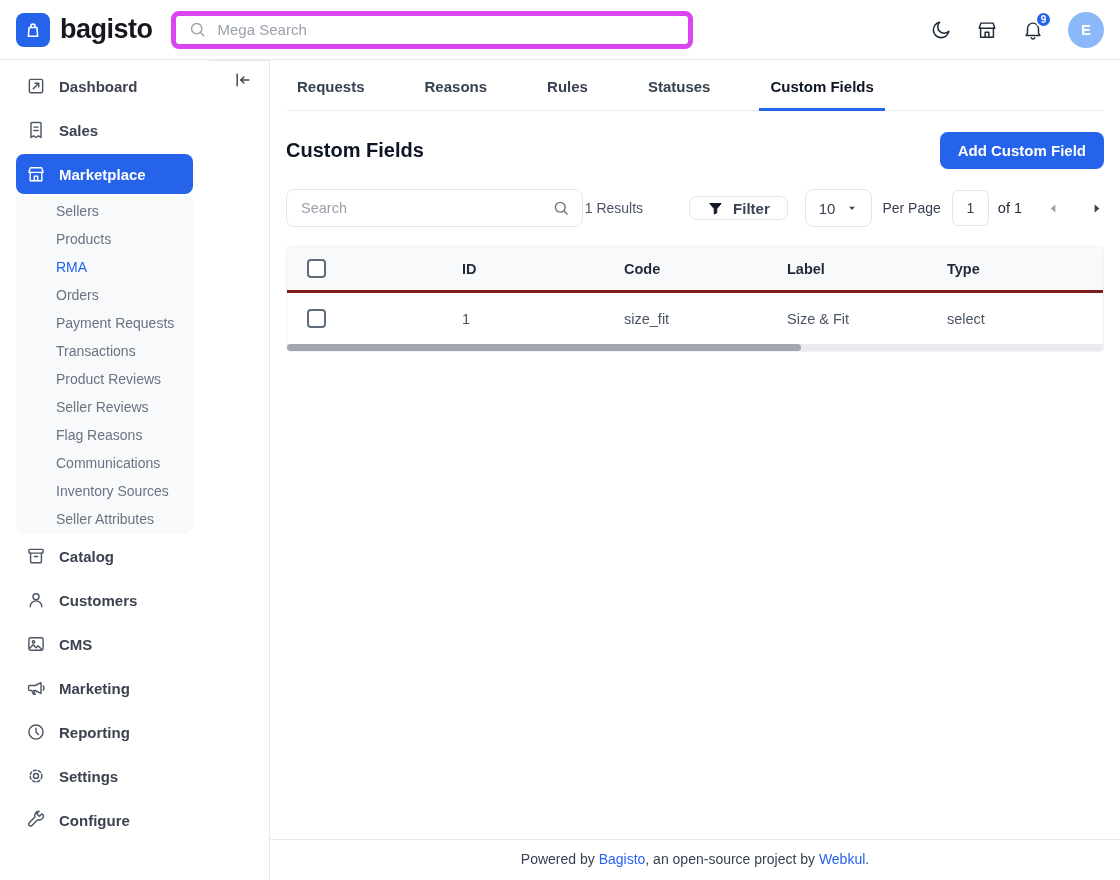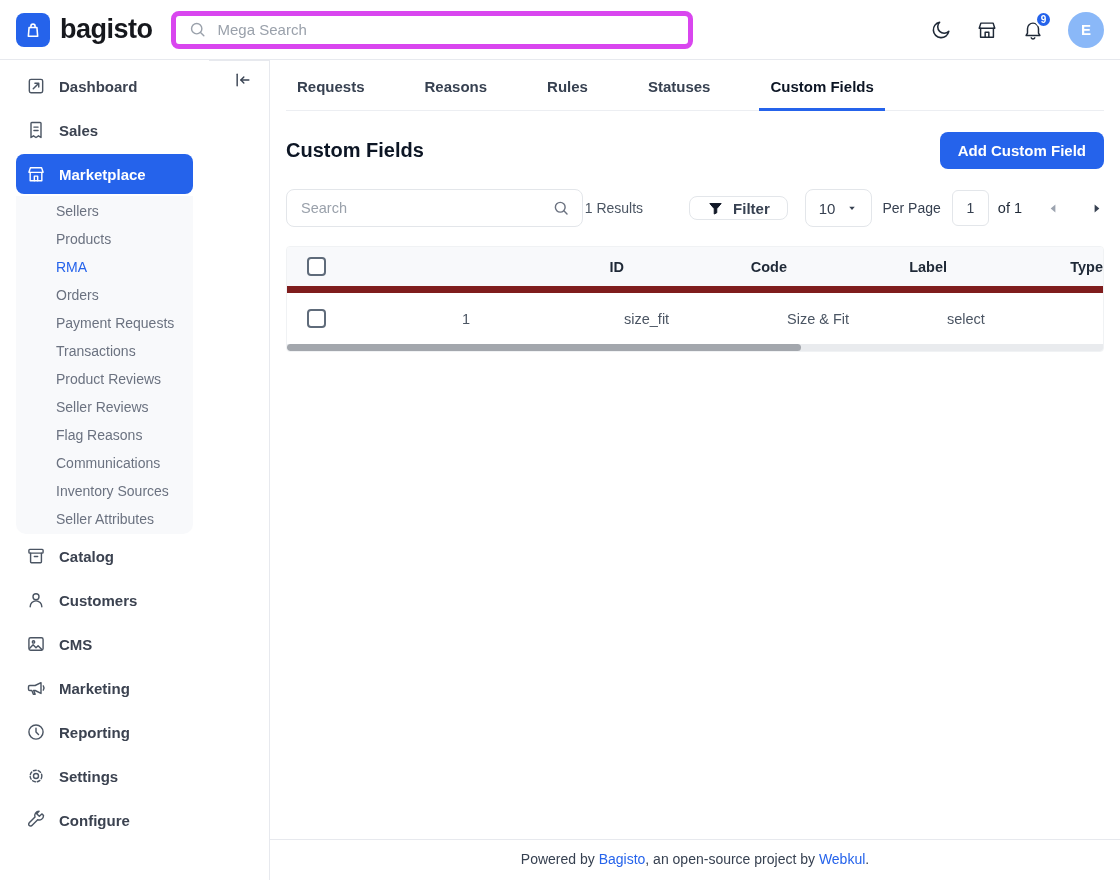--- a/index.html
+++ b/index.html
@@ -56,21 +56,21 @@
   .perpage svg{color:#374151;}
   .perpage-label{margin-left:10px;font-size:14px;color:#374151;white-space:nowrap;}
   .page-input{margin-left:11px;width:37px;height:36px;border:1px solid #e3e6ea;border-radius:6px;text-align:center;font-size:14px;color:#374151;outline:0;font-family:inherit;}
   .of-pages{margin-left:9px;font-size:14.5px;color:#1f2937;white-space:nowrap;}
   .pg-btn{background:none;border:0;padding:0;cursor:pointer;display:flex;}
   .page-prev{margin-left:24px;color:#9ca3af;}
   .page-next{margin-left:28px;color:#374151;}
   
   .table-box{margin-top:19px;border:1px solid #f0f2f4;border-radius:4px;overflow:hidden;}
   .t-head,.t-row{display:grid;grid-template-columns:175px 162px 163px 160px 1fr;align-items:center;}
-  .t-head{height:46px;background:#f8f9fb;border-bottom:7px solid #7f1d1d;text-align:right;}
+  .t-head{height:46px;background:#f8f9fb;border-bottom:3px solid #7f1d1d;}
   .t-row{height:51px;background:#fff;}
   .t-cell{font-size:14.5px;color:#4b5563;}
   .t-head .t-cell{font-weight:700;color:#1f2937;}
   .cb{display:flex;align-items:center;padding-left:20px;}
   .checkbox{display:inline-block;width:19px;height:19px;border:2px solid #5f6b7a;border-radius:4px;background:#fff;cursor:pointer;}
   .hscroll{height:7px;background:#e9ebee;position:relative;}
   .hscroll-thumb{position:absolute;left:0;top:0;height:100%;width:63%;background:#a3a7ad;border-radius:4px;cursor:pointer;}
   
   .footer{border-top:1px solid #e7e9ee;padding:11px 0 13px;text-align:center;font-size:14px;color:#374151;}
   .footer a{color:var(--link,#2563eb);text-decoration:none;cursor:pointer;}

